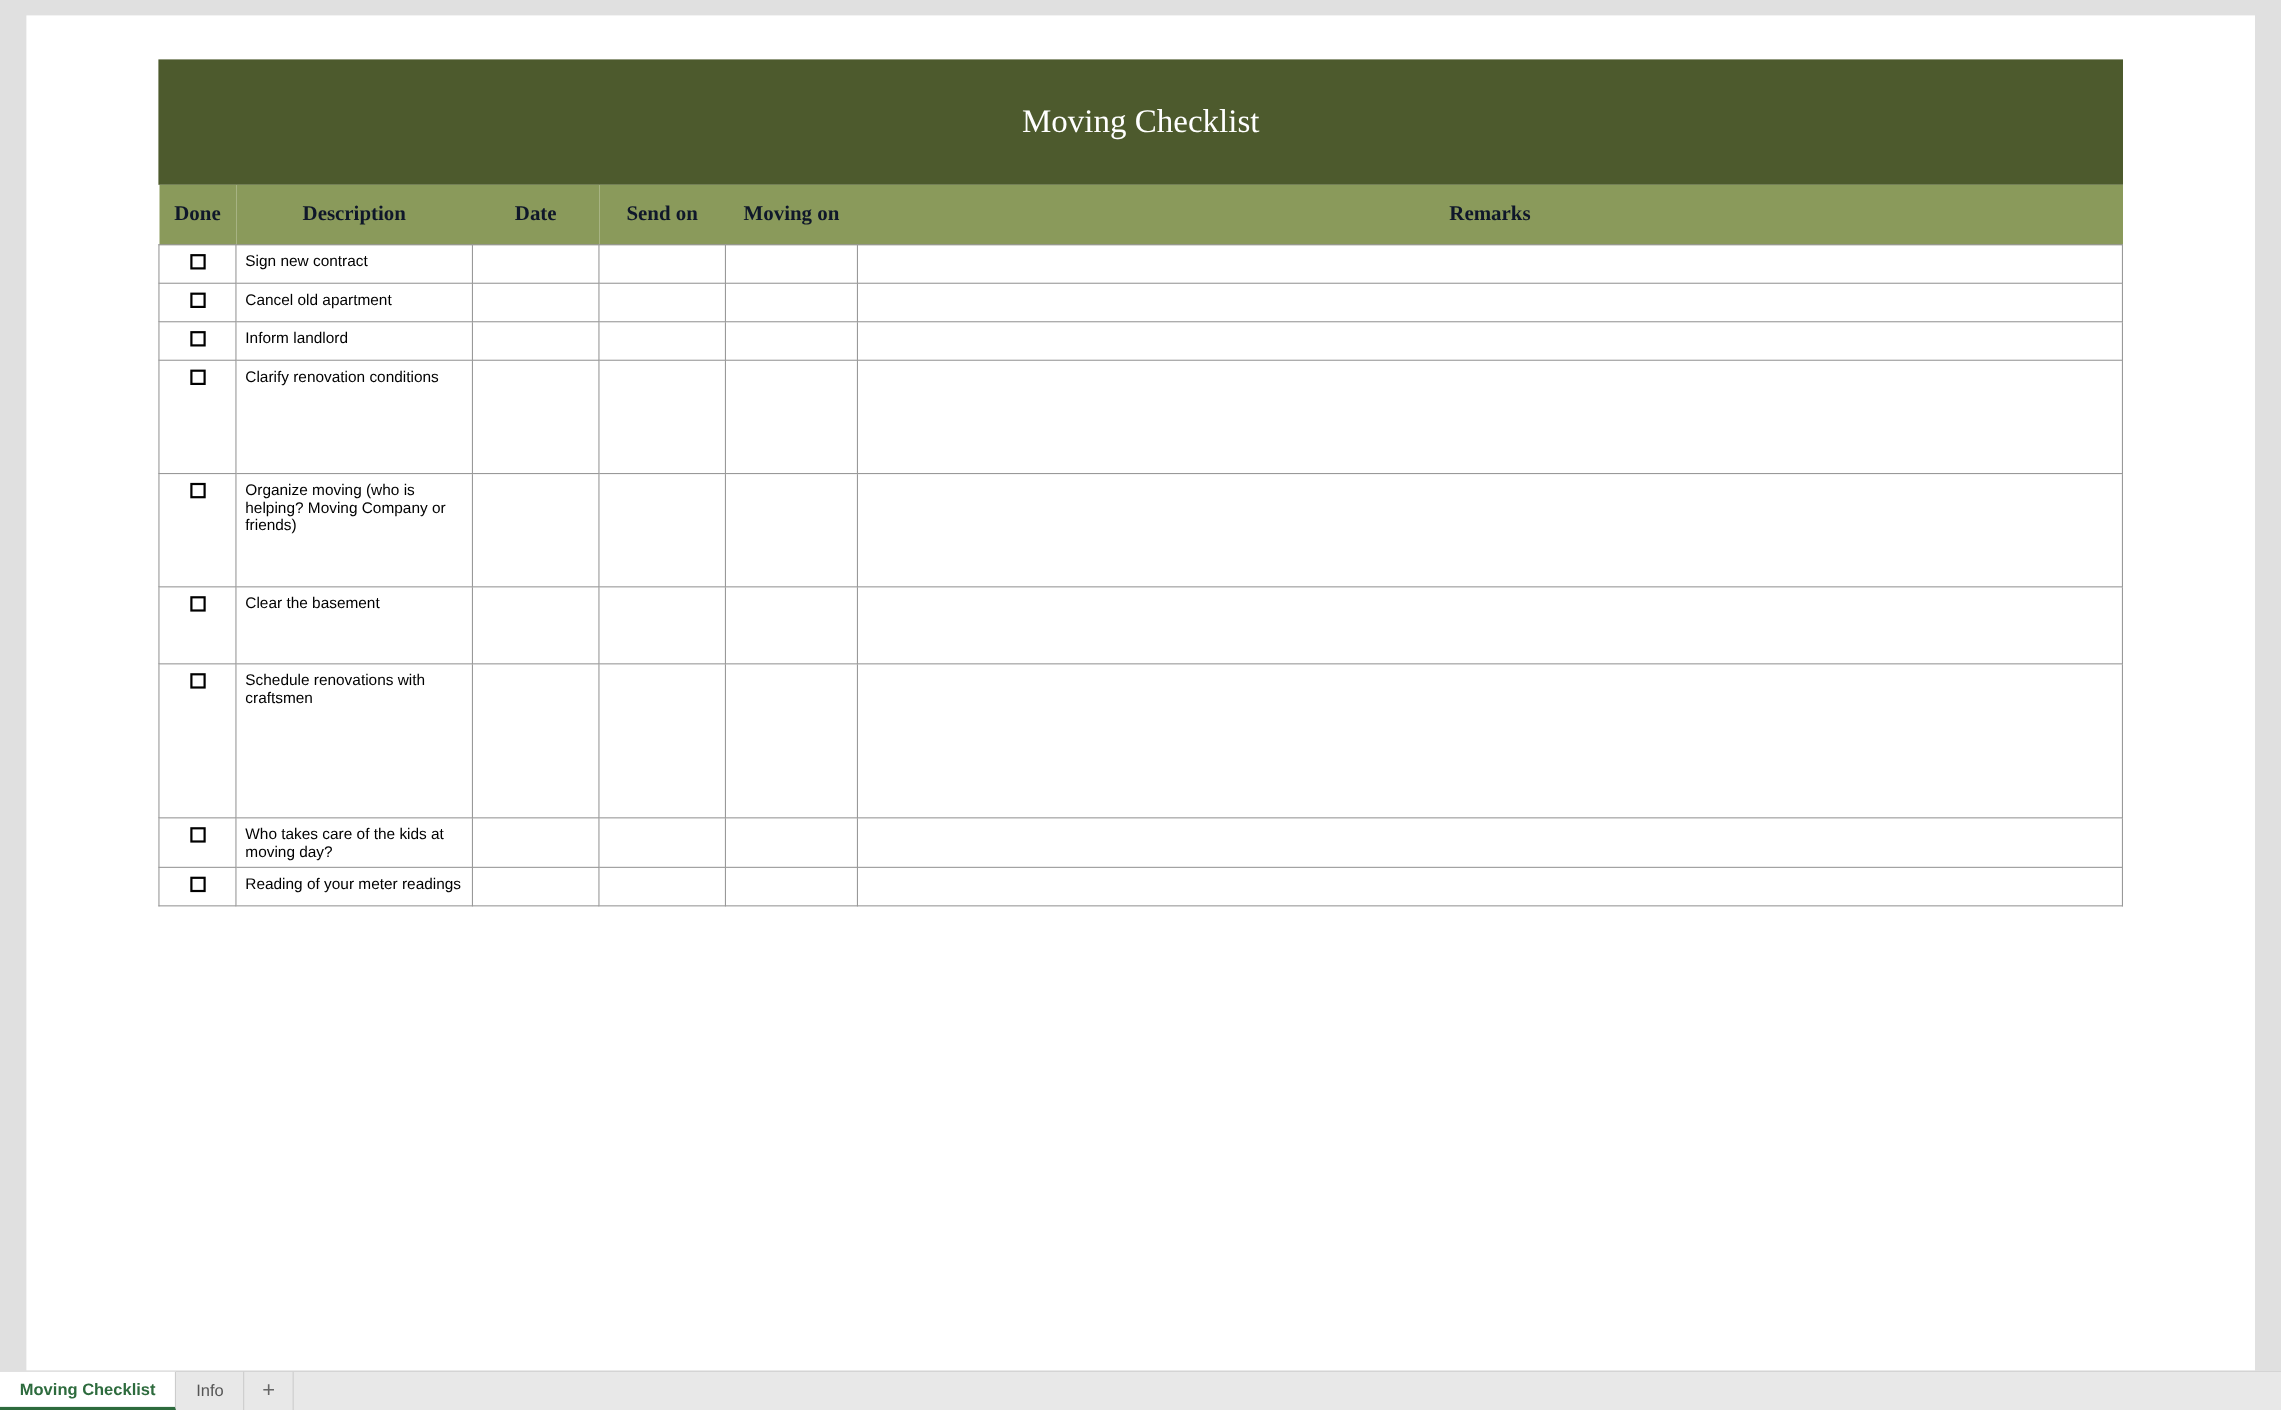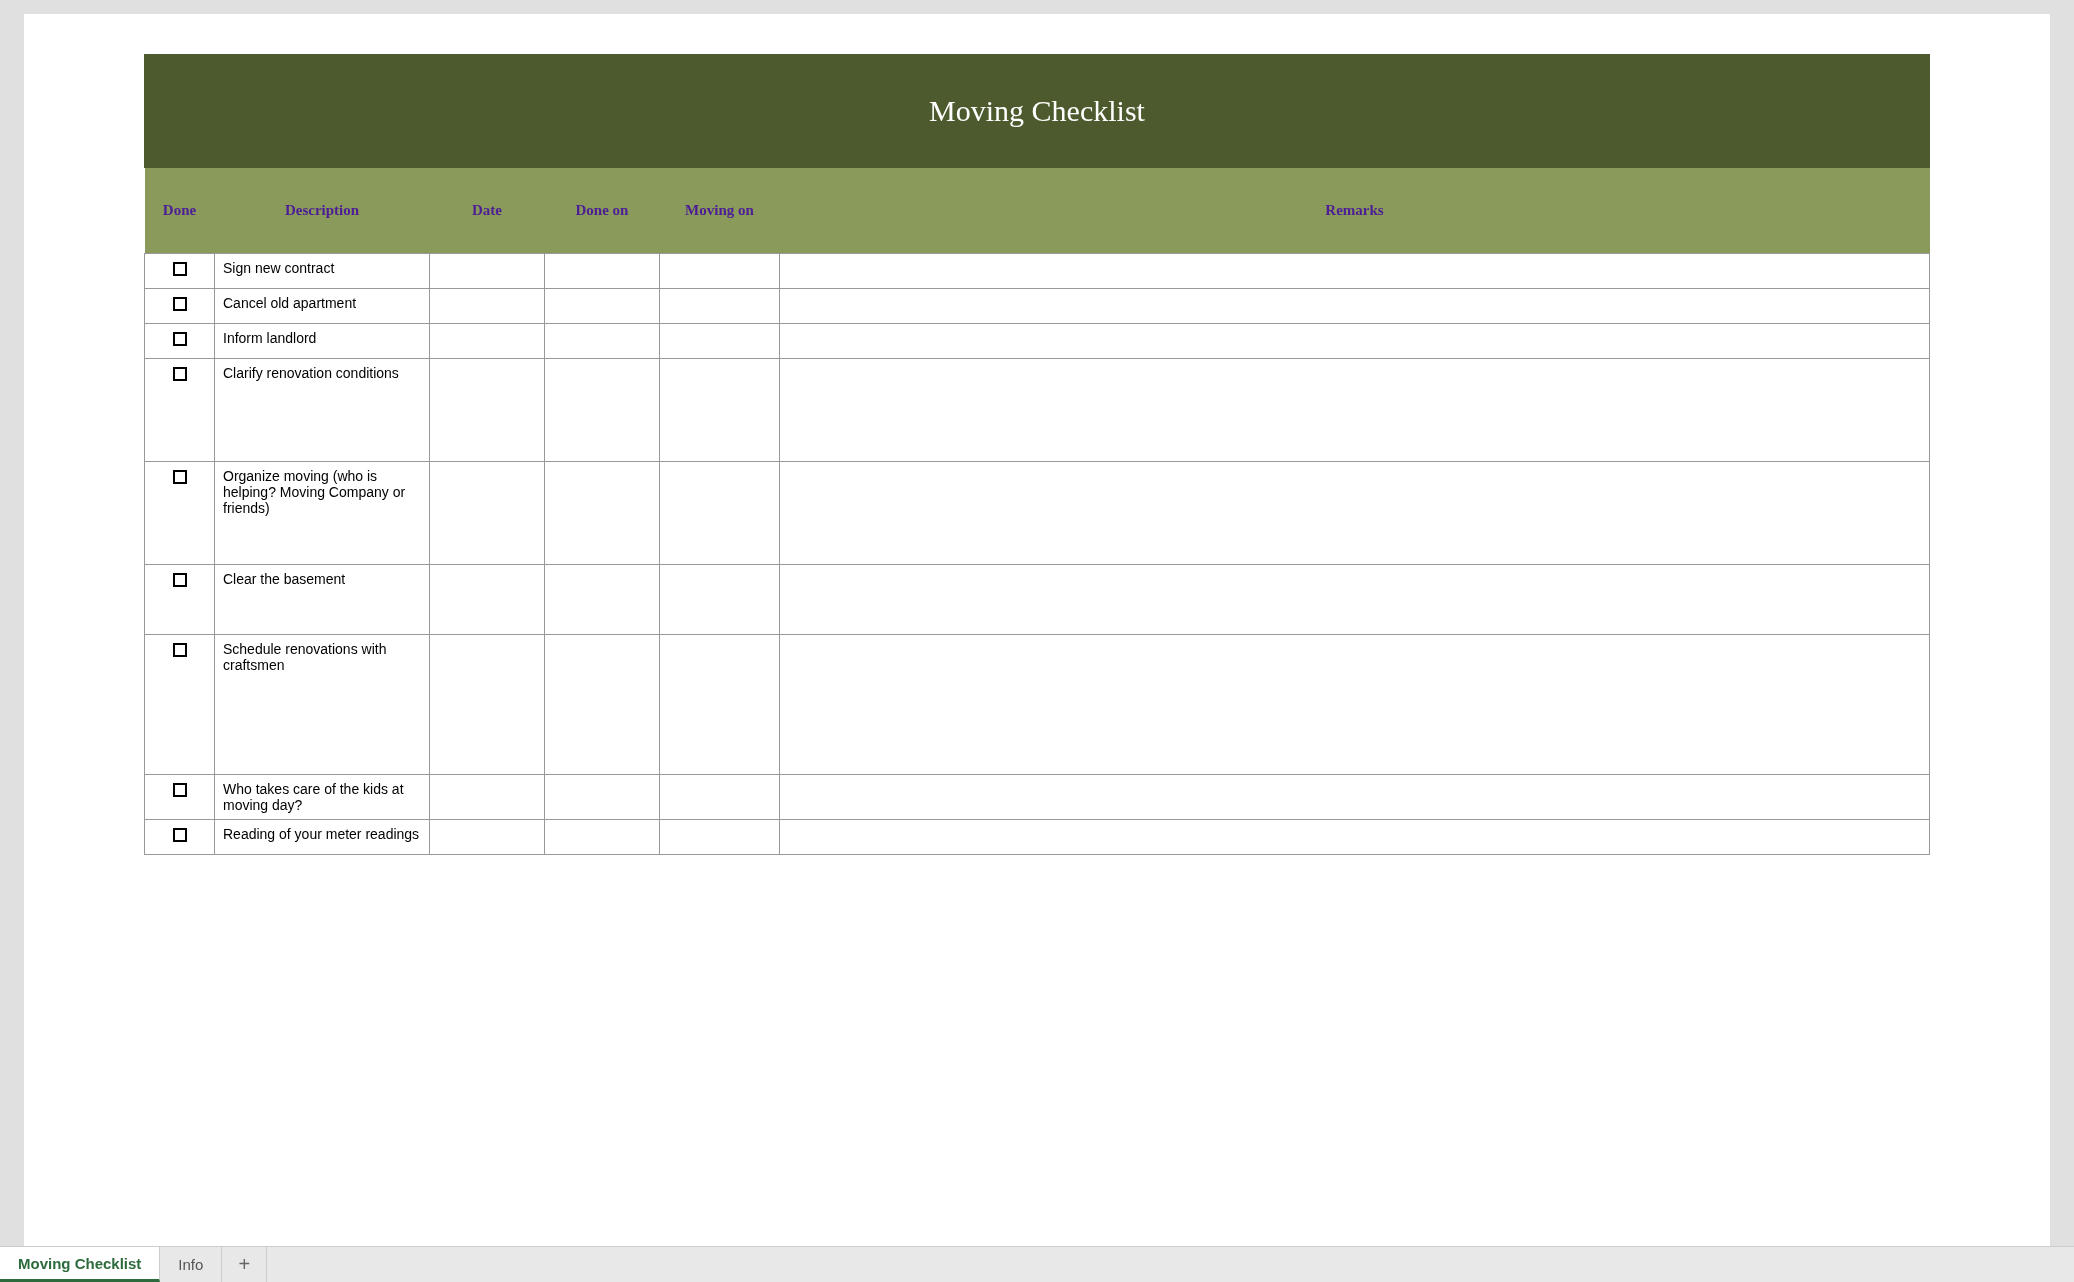--- a/index.html
+++ b/index.html
@@ -33,25 +33,25 @@
       font-size: 30px;
       font-weight: normal;
     }
     .checklist-table {
       width: 100%;
       border-collapse: collapse;
       table-layout: fixed;
     }
     .checklist-table thead th {
       background: #8a9a5b;
-      color: #4c1d95;
+      color: #0f172a;
       font-family: Georgia, 'Times New Roman', serif;
       font-weight: bold;
-      font-size: 15px;
-      padding: 34px 8px;
+      font-size: 19px;
+      padding: 16px 8px;
       text-align: center;
       border: none;
     }
     .checklist-table tbody td {
       border: 1px solid #999;
       padding: 6px 8px;
       vertical-align: top;
       font-size: 14px;
       background: white;
     }
@@ -126,21 +126,21 @@
         <col class="col-date">
         <col class="col-sendon">
         <col class="col-phonedon">
         <col class="col-remarks">
       </colgroup>
       <thead>
         <tr>
           <th>Done</th>
           <th>Description</th>
           <th>Date</th>
-          <th>Done on</th>
+          <th>Send on</th>
           <th>Moving on</th>
           <th>Remarks</th>
         </tr>
       </thead>
       <tbody id="table-body">
       <tr class="row-normal">
             <td class="checkbox-cell"><span class="checkbox"></span></td>
             <td>Sign new contract</td>
             <td></td>
             <td></td>

